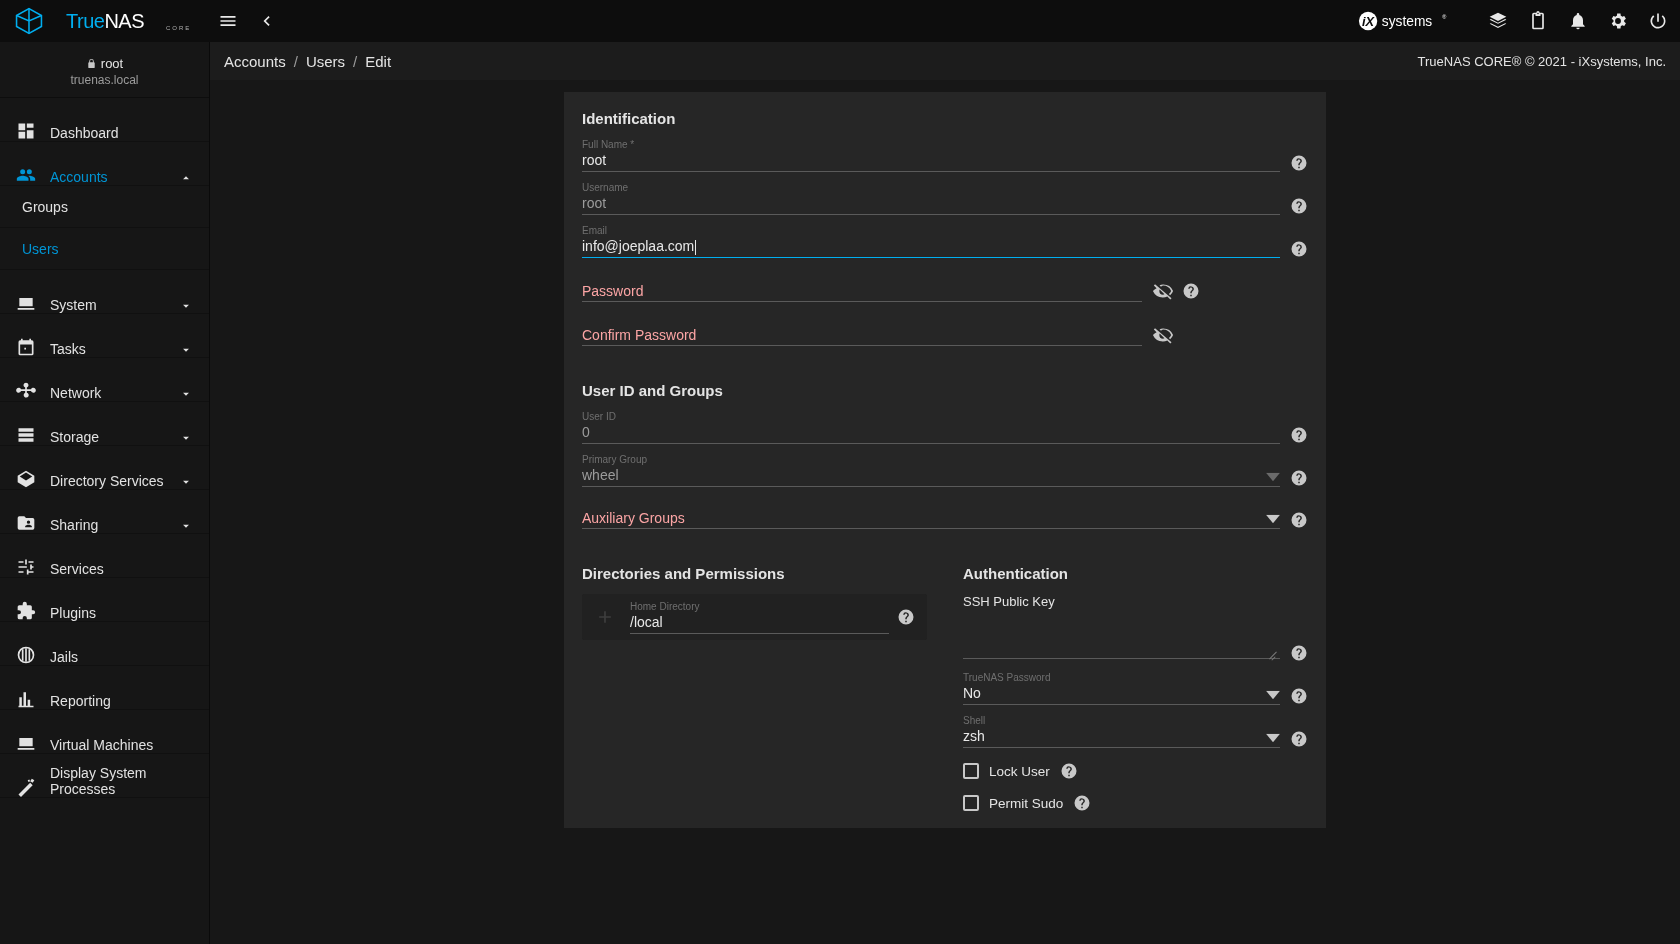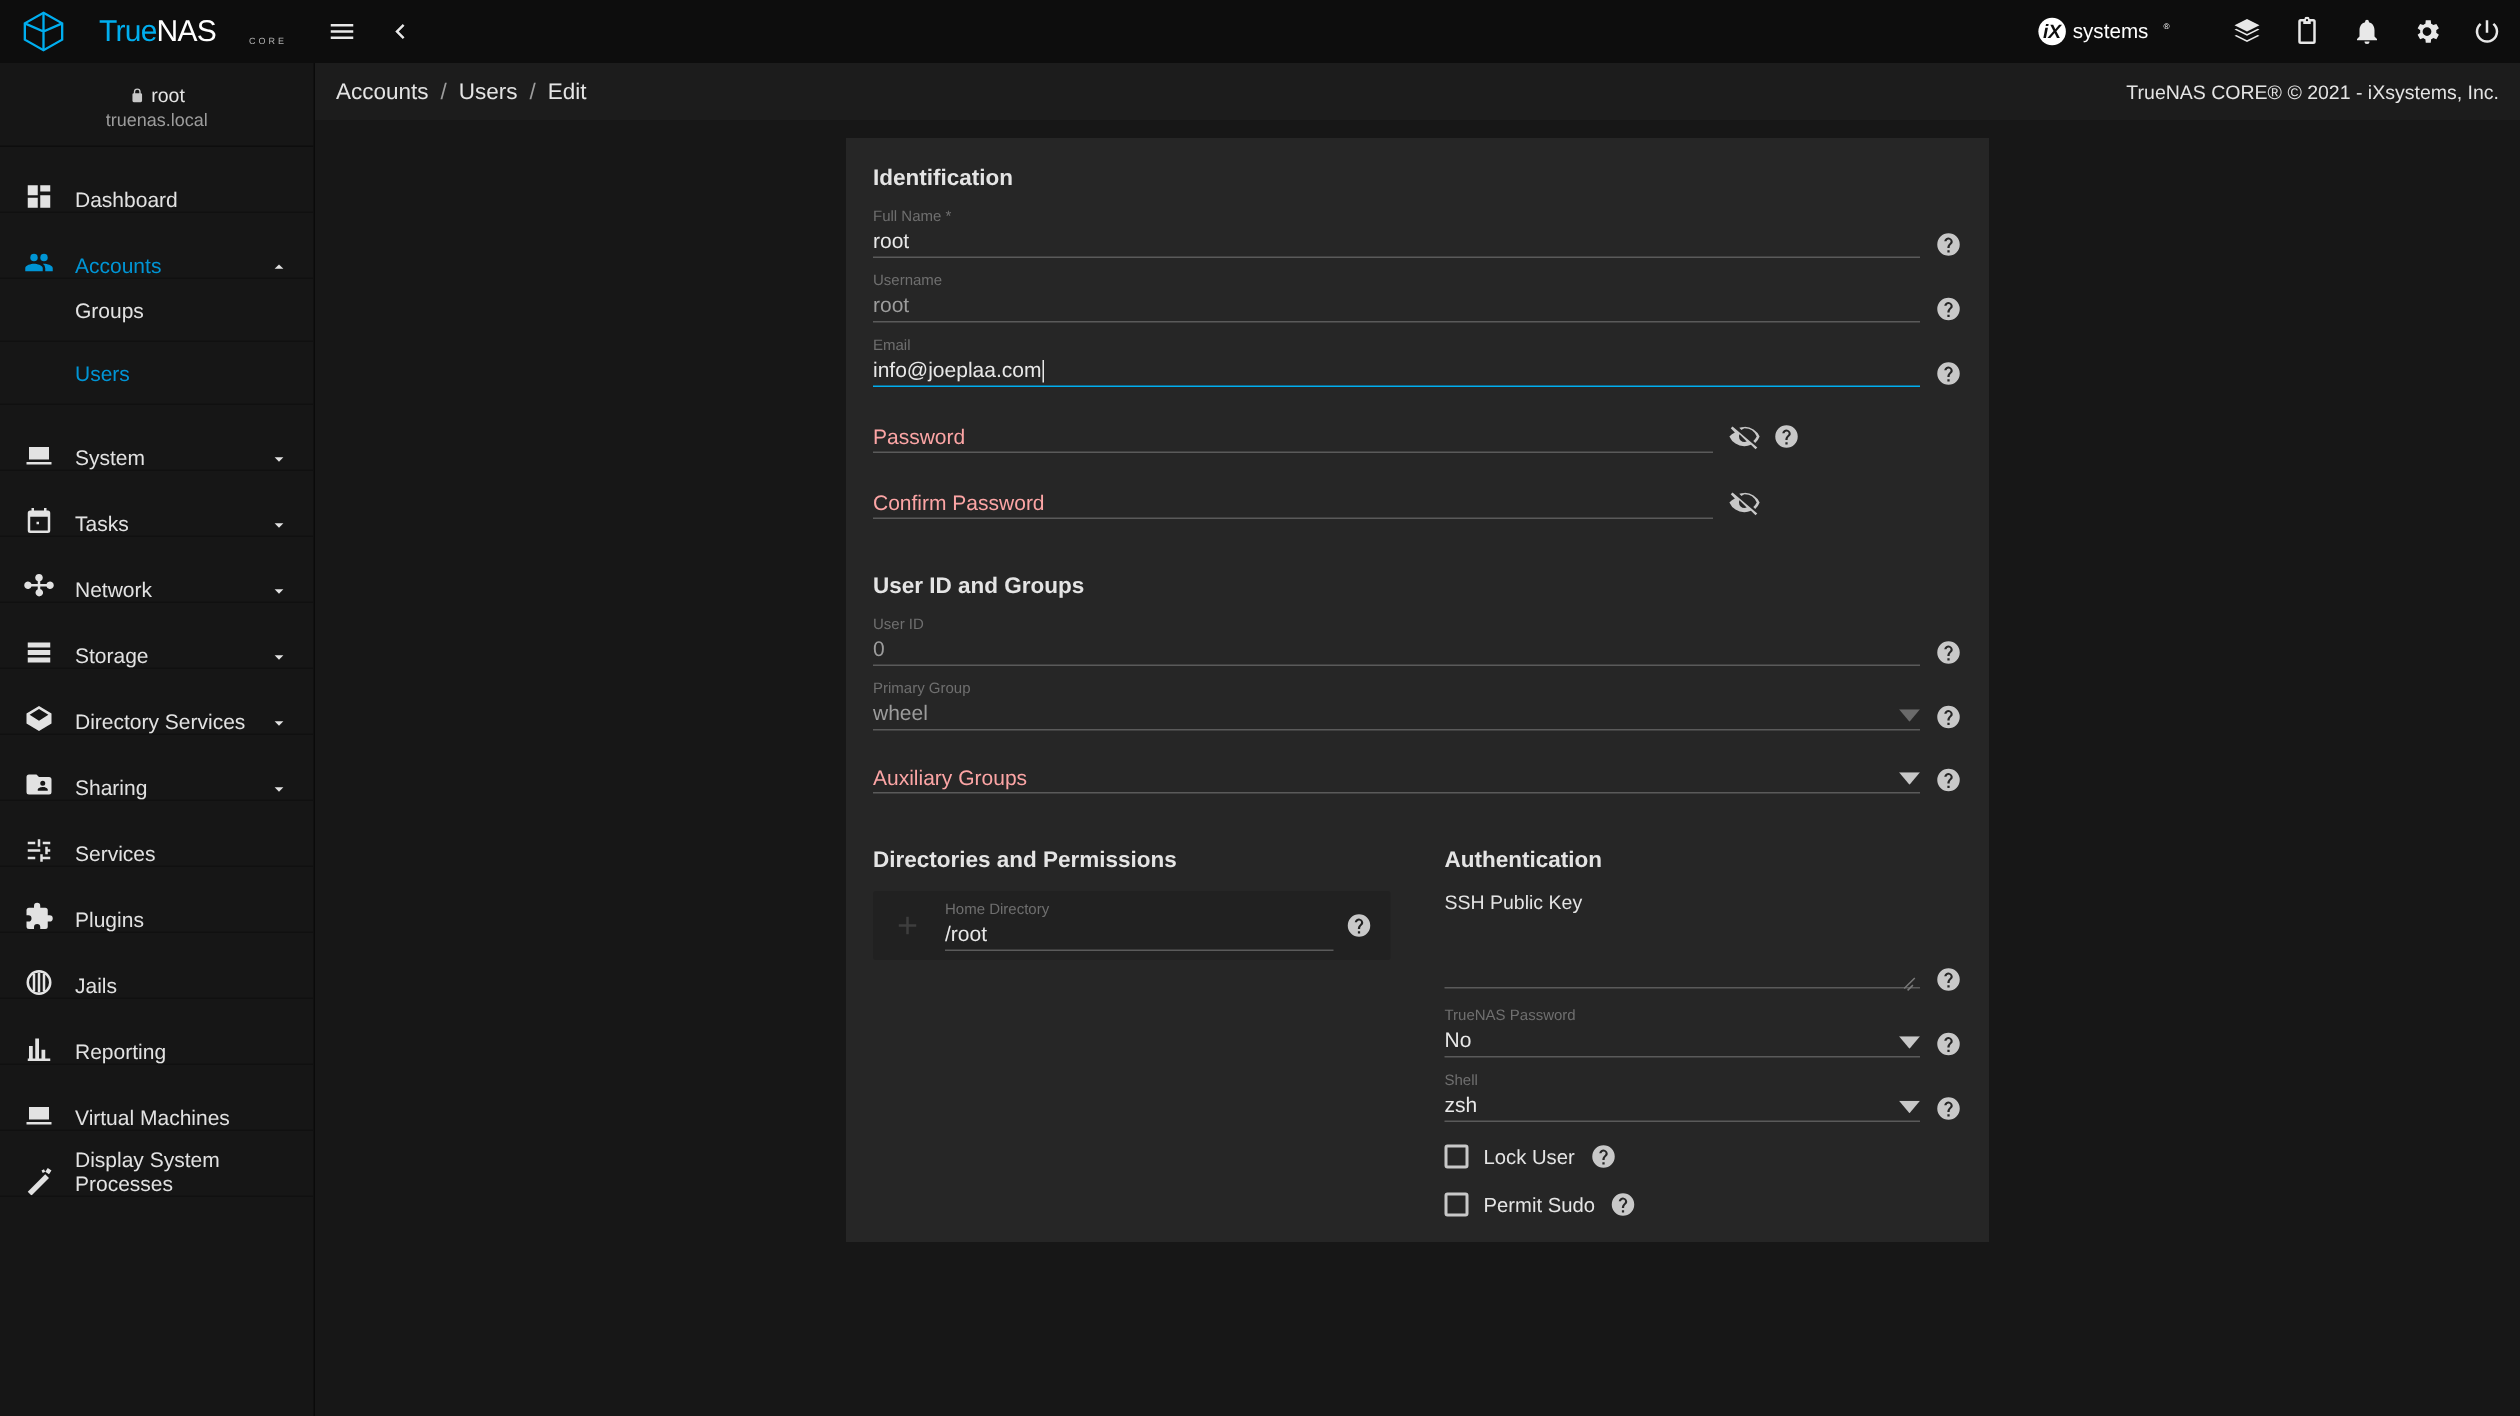--- a/index.html
+++ b/index.html
@@ -92,21 +92,21 @@
     border-bottom: 1px solid #101010;
   }
   .sb-item svg.nav-icon { width: 20px; height: 20px; fill: #e2e2e2; margin-right: 14px; flex-shrink:0; }
   .sb-item .label { flex: 1; font-size: 14px; color: #e2e2e2; }
   .sb-item .chev { width: 14px; height: 14px; fill: #e2e2e2; }
   .sb-item.active .label { color: var(--accent); }
   .sb-item.active svg.nav-icon { fill: var(--accent); }
   .sb-sub {
     display: flex; align-items: center;
     height: 42px;
-    padding-left: 50px;
+    padding-left: 22px;
     font-size: 14px;
     color: #e2e2e2;
     cursor: pointer;
     border-bottom: 1px solid #101010;
   }
   .sb-sub.active { color: var(--accent); }
 
   
   .content {
     position: absolute;
@@ -620,21 +620,21 @@
         <div class="section-title">Directories and Permissions</div>
         <div class="home-dir-box">
           <div class="add-btn">
               <svg>
                 <use href="#i-add"></use>
               </svg>
             </div>
           <div class="hd-field">
             <div class="field-label">Home Directory</div>
             <div class="field-input-wrap">
-              <span class="field-value">/root</span>
+              <span class="field-value">/local</span>
             </div>
           </div>
           <span class="help-icon" style="margin-right:6px">
               <svg>
                 <use href="#i-help"></use>
               </svg>
             </span>
         </div>
       </div>
 

